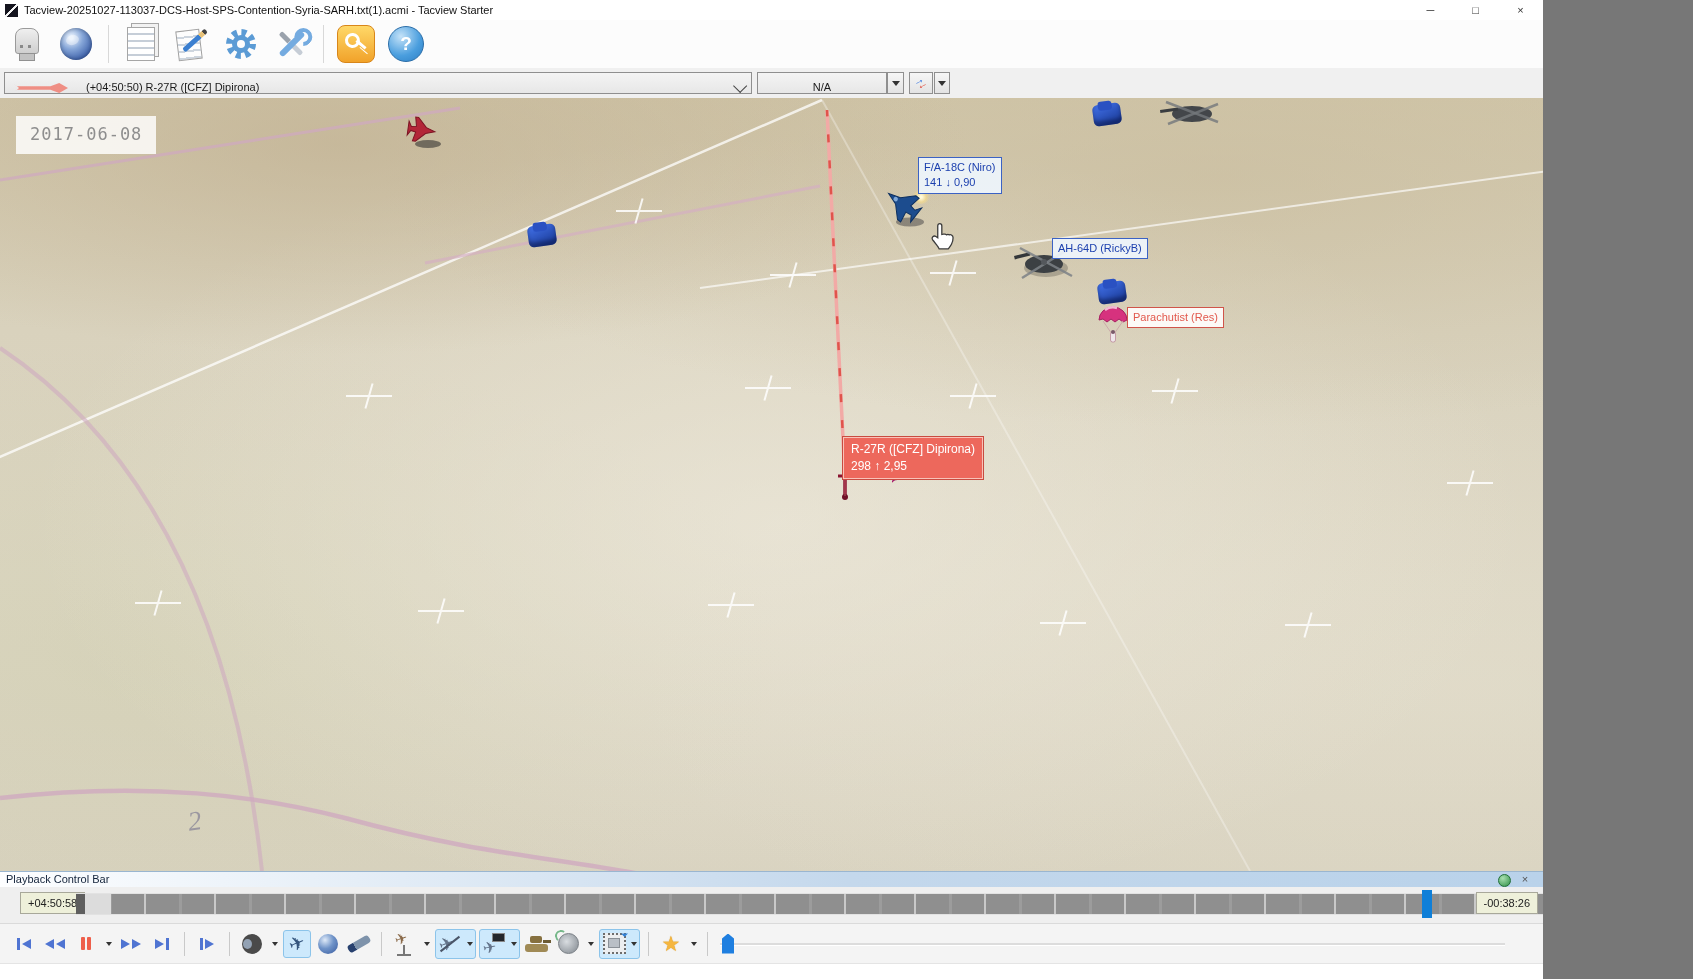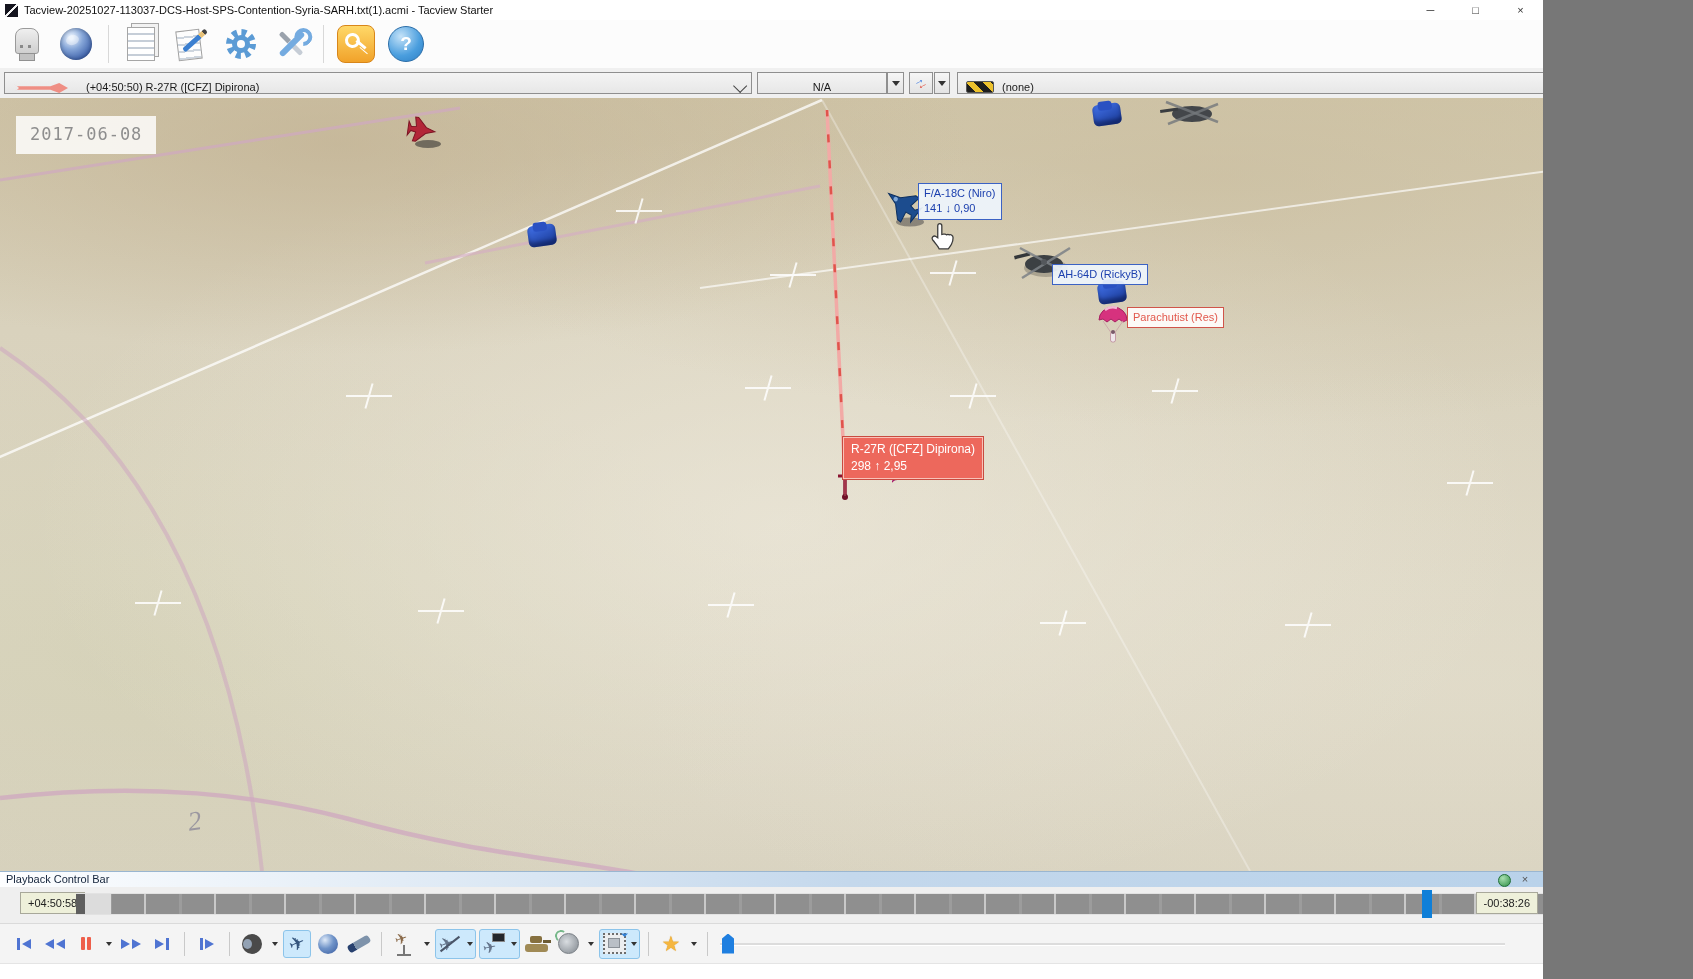--- a/index.html
+++ b/index.html
@@ -93,21 +93,21 @@
   .cross::before{content:"";position:absolute;left:0;top:12px;width:46px;height:2px;background:#fff;}
   .cross::after{content:"";position:absolute;left:22px;top:0;width:2px;height:26px;background:#fff;
         transform:rotate(16deg);}
   .clock{position:absolute;left:16px;top:18px;background:rgba(255,255,255,.82);padding:8px 14px 10px;}
   .clock .date{font-family:"DejaVu Sans Mono",monospace;font-size:17px;color:#8e8e8e;letter-spacing:1px;}
   .clock .time{font-family:"DejaVu Sans Mono",monospace;font-size:44px;color:#141414;line-height:1.05;}
   .north{position:absolute;left:1588px;top:52px;width:38px;height:56px;}
   .road-num{position:absolute;left:188px;top:708px;font-family:"Liberation Serif",serif;font-style:italic;
         font-size:27px;color:#9b97a0;transform:rotate(-8deg);}
   .obj-label{position:absolute;padding:2px 5px;white-space:nowrap;line-height:1.4;z-index:30;}
-  .blue-label{background:rgba(238,245,253,.92);border:1px solid #3b62c4;color:#1b3fae;margin-top:26px;}
+  .blue-label{background:rgba(238,245,253,.92);border:1px solid #3b62c4;color:#1b3fae;}
   .red-label{background:rgba(255,253,252,.92);border:1px solid #d0544a;color:#e2594d;}
   .sel-label{background:#ed685c;border:1px solid #f9c2b8;box-shadow:0 0 0 1px #c94b40;color:#fff;
         font-size:12px;padding:3px 7px;}
   .tankv{position:absolute;width:28px;height:21px;border-radius:5px;z-index:10;
         background:linear-gradient(160deg,#3a66d8 20%,#1d3f9e 85%);
         box-shadow:inset 0 -5px 4px rgba(0,0,30,.35);transform:rotate(-8deg);}
   .tankv::after{content:"";position:absolute;left:6px;top:-3px;width:14px;height:9px;border-radius:3px;
         background:#2a51c2;}
   .flare{position:absolute;width:18px;height:14px;border-radius:50%;z-index:8;
         background:radial-gradient(circle,#fff9d8 10%,rgba(255,224,130,.55) 45%,rgba(255,220,120,0) 75%);}
@@ -269,24 +269,20 @@
     <div class="dd-btn" style="left:887px;">
       <div class="dd-tri"></div>
     </div>
     <div class="dd-btn relbtn">
       <span class="rel-a rel-blue">→</span>
       <span class="rel-a rel-red">→</span>
     </div>
     <div class="dd-btn" style="left:934px;width:16px;">
       <div class="dd-tri"></div>
     </div>
-    <div class="combo combo-none">
-      <div class="hazard"></div>
-      <span>(none)</span>
-    </div>
   </div>
 
   <div class="map">
     <svg class="lines" width="1693" height="773" viewBox="0 0 1693 773">
 
       <path d="M822,2 L-30,372" stroke="rgba(255,255,255,.75)" stroke-width="2.5" fill="none"></path>
       <path d="M700,190 L1700,52" stroke="rgba(255,255,255,.65)" stroke-width="2" fill="none"></path>
       <path d="M822,2 L1250,773" stroke="rgba(255,255,255,.3)" stroke-width="2" fill="none"></path>
 
       <path d="M0,82 L460,10" stroke="#cfaabf" stroke-width="3" opacity=".75" fill="none"></path>

